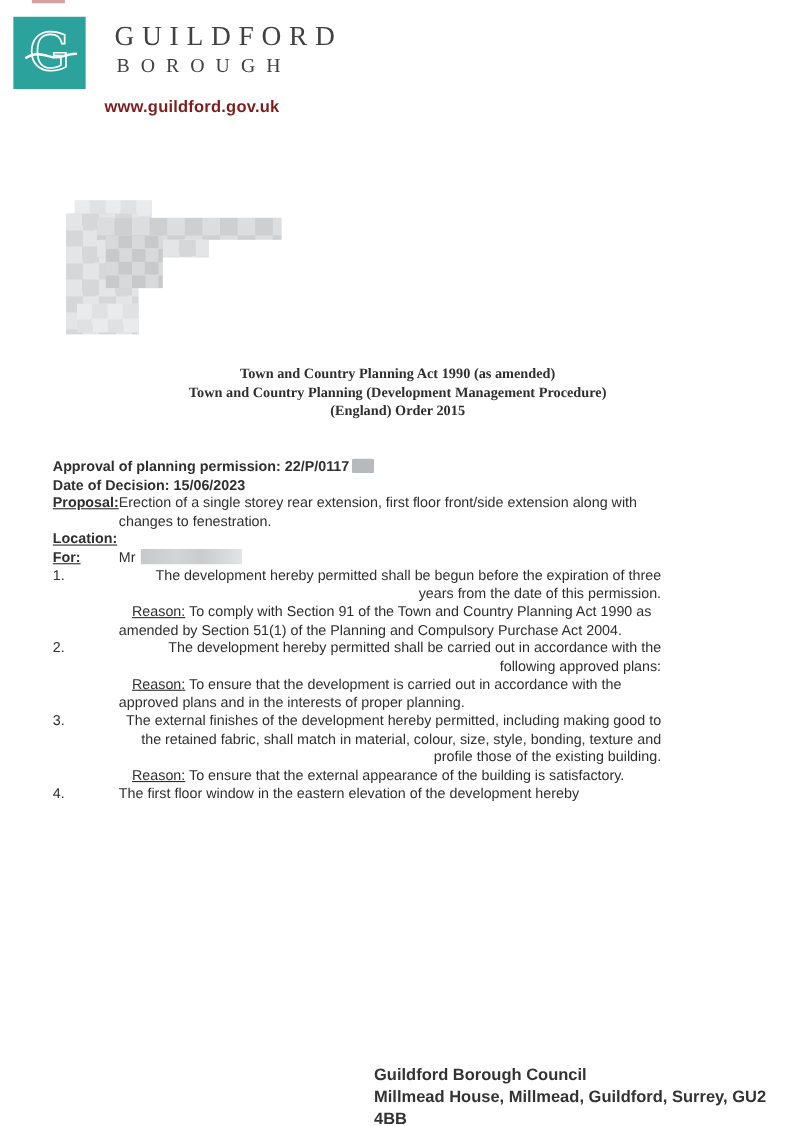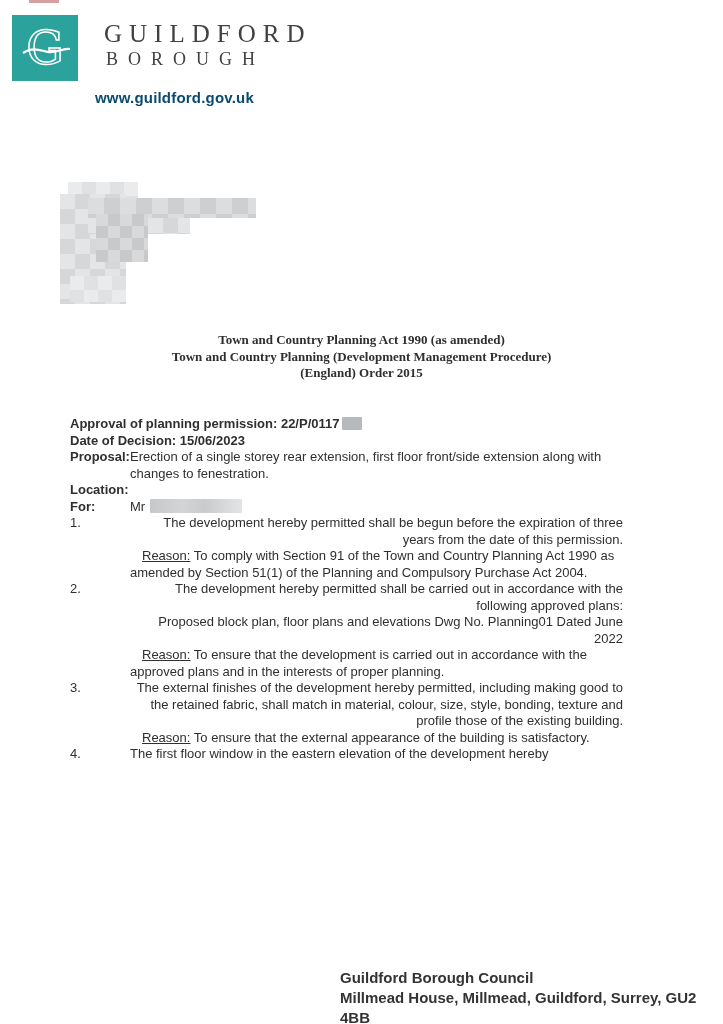--- a/index.html
+++ b/index.html
@@ -11,48 +11,48 @@
   
   .scan-mark{position:absolute; left:29px; top:0; width:30px; height:3px; background:#b05252; opacity:.55;}
 
   
   .header{position:absolute; left:12px; top:15px;}
   .logo-row{display:flex; align-items:flex-start;}
   .logo-mark{width:66px; height:66px; display:block;}
   .org-name{margin-left:26px; padding-top:6px; font-family:"Liberation Serif", serif; color:#414141;}
   .org-line1{font-size:25px; letter-spacing:7px; line-height:26px;text-align:right;}
   .org-line2{font-size:18px; letter-spacing:10px; line-height:24px; margin-left:2px;}
-  .website{margin:8px 0 0 83px; font-size:15px; font-weight:bold; color:#0c4a6e; letter-spacing:.2px; text-decoration:none; display:inline-block;}
+  .website{margin:8px 0 0 83px; font-size:15px; font-weight:bold; color:#7f1d1d; letter-spacing:.2px; text-decoration:none; display:inline-block;}
 
   
   .redact-address{position:absolute; left:60px; top:180px; width:196px; height:124px;}
   .redact-address div{position:absolute;}
   .px-a{background:repeating-conic-gradient(#dfe1e3 0% 25%, #eaebed 0% 50%) 0 0/28px 28px;}
   .px-b{background:repeating-conic-gradient(#d5d7d9 0% 25%, #e3e5e7 0% 50%) 0 0/30px 30px;}
   .px-c{background:repeating-conic-gradient(#cdcfd1 0% 25%, #dbdddf 0% 50%) 0 0/32px 32px;}
   .px-d{background:repeating-conic-gradient(#c7c9cb 0% 25%, #d7d9db 0% 50%) 0 0/24px 24px;}
   .ra-top{left:8px; top:2px; width:70px; height:26px;}
   .ra-col{left:0; top:14px; width:66px; height:110px;}
   .ra-bar1{left:28px; top:18px; width:168px; height:20px;}
   .ra-bar2{left:28px; top:38px; width:102px; height:16px;}
   .ra-dark{left:36px; top:34px; width:52px; height:48px;}
   .ra-foot{left:10px; top:96px; width:56px; height:26px;}
 
   
   .doc-title{position:absolute; left:0; top:332px; width:723px; text-align:center;
     font-weight:bold; font-size:13px; line-height:16.5px;font-family:Liberation Serif, serif;}
 
   
-  .content{position:absolute; left:70px; top:416px; width:558px; font-size:13px; line-height:16.5px;}
+  .content{position:absolute; left:48px; top:416px; width:558px; font-size:13px; line-height:16.5px;}
   .content p{margin:0;}
   .bold{font-weight:bold;}
   .approval-line{margin-bottom:14px;}
   .date-line{margin-bottom:17px;}
   .detail{display:grid; grid-template-columns:60px 493px;}
-  .detail .lbl{font-weight:bold;}
+  .detail .lbl{font-weight:bold;text-decoration:underline;}
   .approved-line{font-weight:bold; margin-top:1px; margin-bottom:11px;}
 
   .cond{display:grid; grid-template-columns:60px 493px;}
   .cond .num{}
   .mb16{margin-bottom:16px;text-align:right;}
   .mb28{margin-bottom:28px;}
   .mb0{margin-bottom:0;}
   .reason-label{text-decoration:underline;margin-left:12px;}
 
   
@@ -129,21 +129,20 @@
         <p class="mb16">The development hereby permitted shall be begun before the expiration of three years from the date of this permission.</p>
         <p class="mb28"><span class="reason-label">Reason:</span>
           <span>To comply with Section 91 of the Town and Country Planning Act 1990 as amended by Section 51(1) of the Planning and Compulsory Purchase Act 2004.</span></p>
       </div>
     </div>
 
     <div class="cond">
       <span class="num">2.</span>
       <div>
         <p class="mb16">The development hereby permitted shall be carried out in accordance with the following approved plans:</p>
-        <p class="mb16">Proposed block plan, floor plans and elevations Dwg No. Planning01 Dated June 2022</p>
         <p class="mb28"><span class="reason-label">Reason:</span>
           <span>To ensure that the development is carried out in accordance with the approved plans and in the interests of proper planning.</span></p>
       </div>
     </div>
 
     <div class="cond">
       <span class="num">3.</span>
       <div>
         <p class="mb16">The external finishes of the development hereby permitted, including making good to the retained fabric, shall match in material, colour, size, style, bonding, texture and profile those of the existing building.</p>
         <p class="mb0"><span class="reason-label">Reason:</span>

